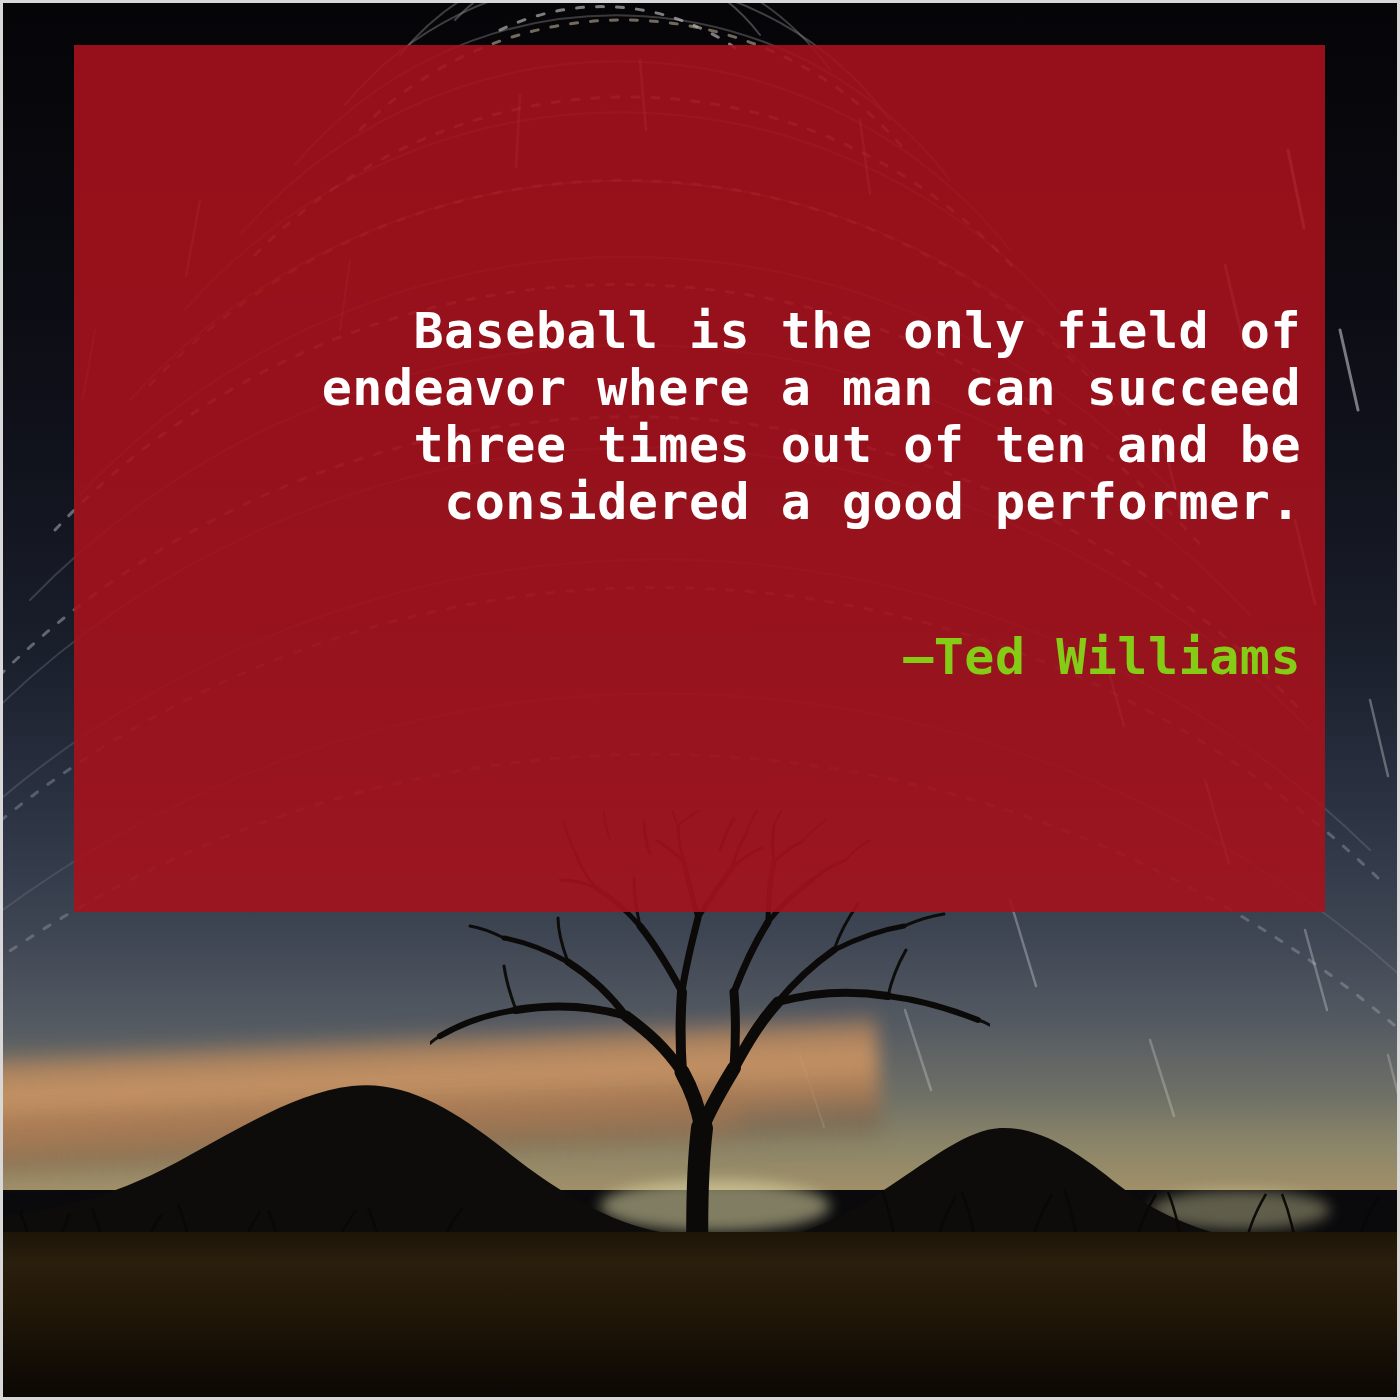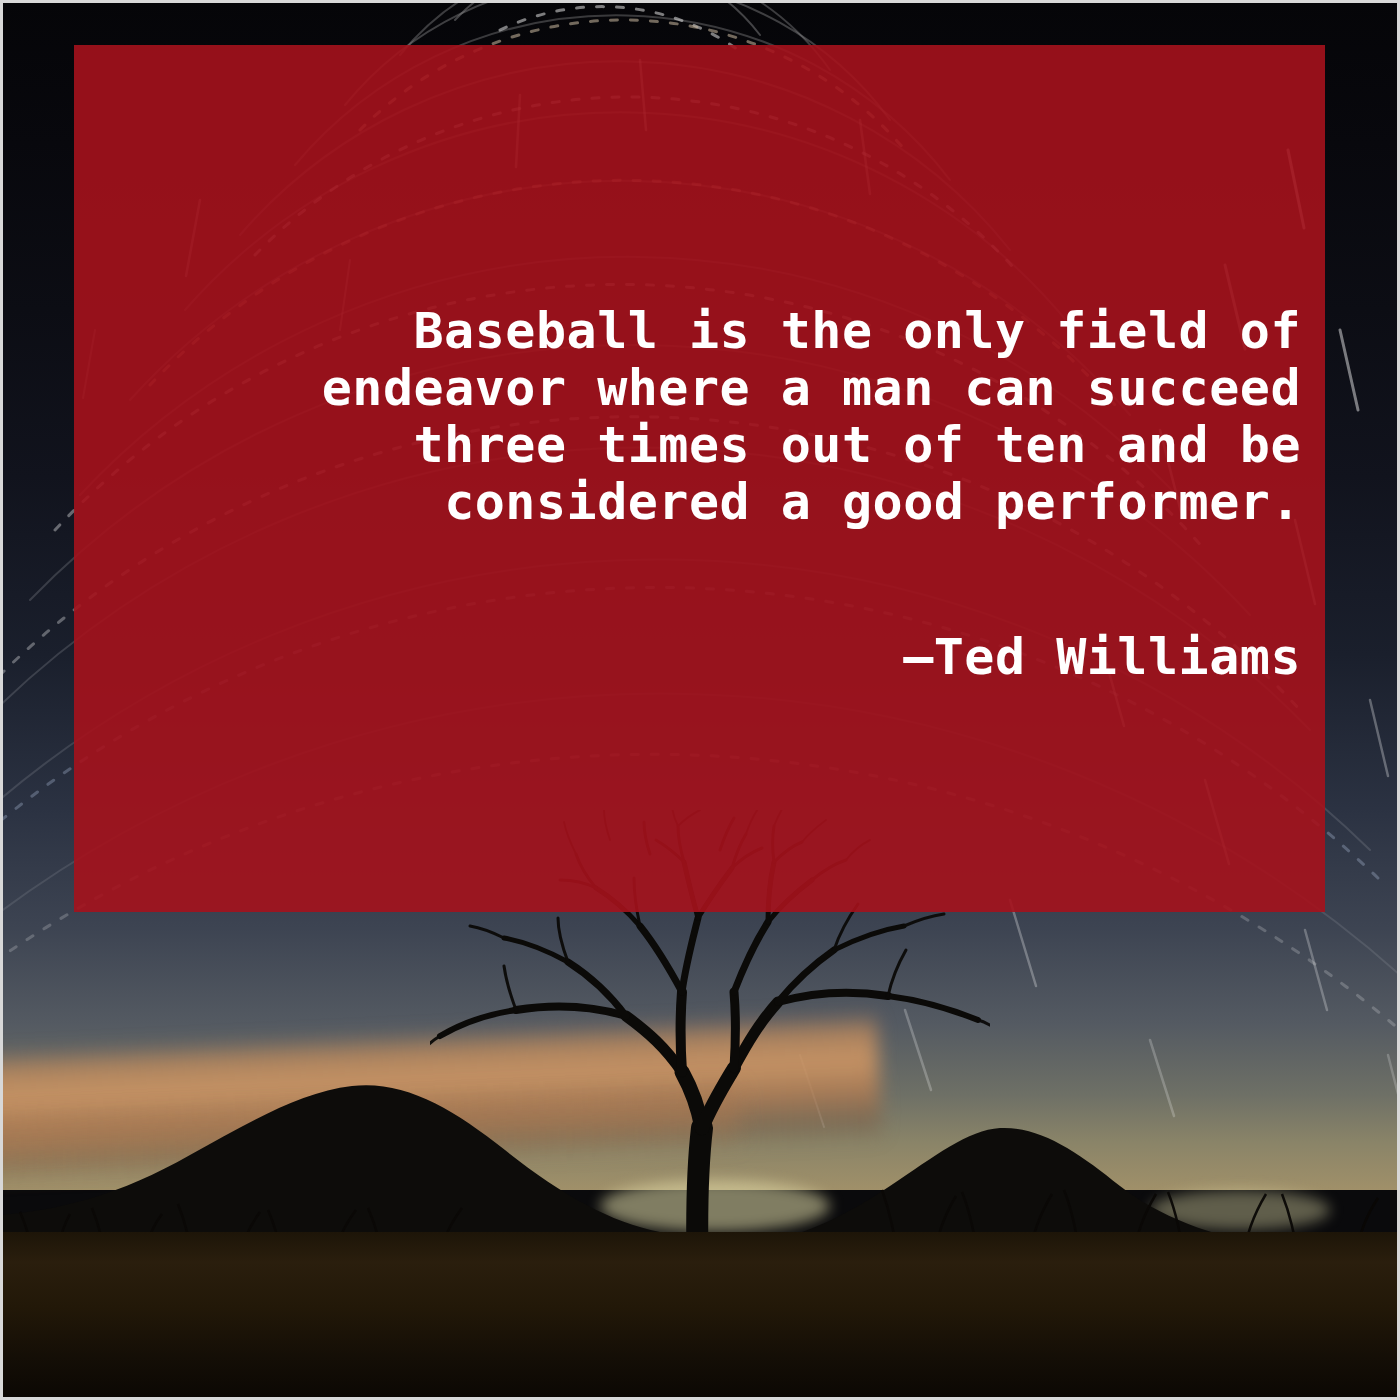--- a/index.html
+++ b/index.html
@@ -160,21 +160,21 @@
     letter-spacing: 0.5px;
     white-space: pre-line;
   }
 
   #attribution {
     position: absolute;
     left: 0;
     right: 24px;
     top: 584px;
     text-align: right;
-    color: #ffffff;
+    color: #84cc16;
     font-size: 50px;
     font-weight: bold;
     line-height: 57px;
     letter-spacing: 0.5px;
   }
 </style>
 </head>
 <body>
 
 <div id="stage">

